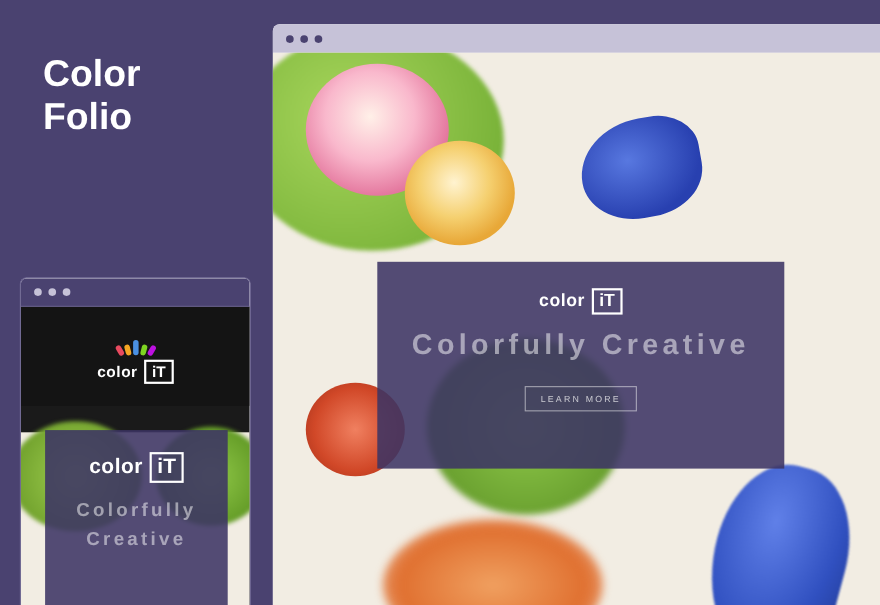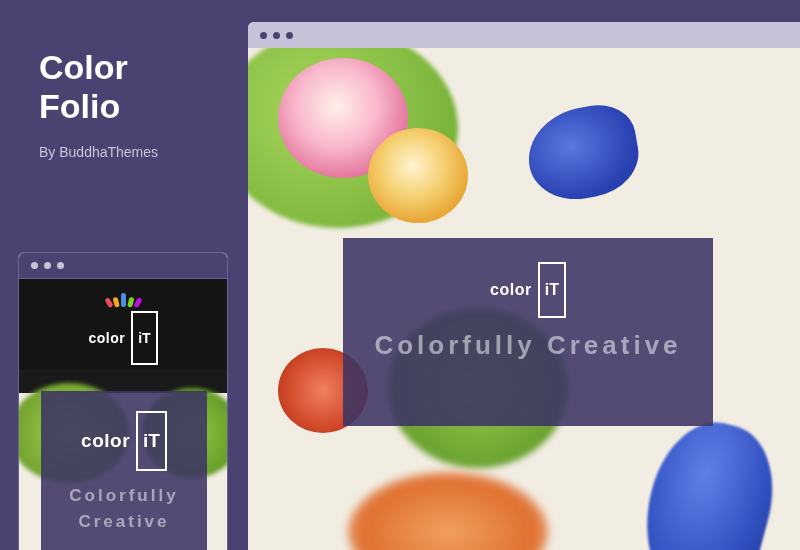--- a/index.html
+++ b/index.html
@@ -122,21 +122,21 @@
 .logo {
   display: inline-flex;
   align-items: center;
   gap: 6px;
   color: #fff;
   font-weight: 600;
 }
 .logo-text { letter-spacing: 0.5px; }
 .logo-box {
   border: 2px solid #fff;
-  padding: 17px 5px;
+  padding: 1px 5px;
   font-weight: 700;
 }
 .desktop .hero-card .logo { font-size: 16px; }
 .mobile .hero-card .logo { font-size: 19px; }
 .tagline {
   font-weight: 700;
   letter-spacing: 4px;
   color: rgba(255,255,255,0.5);
   margin-top: 12px;
 }
@@ -210,21 +210,20 @@
 .mobile-floral .mg2 { position:absolute; width:100px; height:90px; background: radial-gradient(circle,#90c848,#508818); right:-15px; top:-5px; border-radius:50%; filter:blur(2px);}
 </style>
 </head>
 <body>
 
 <div class="header-left">
   <div class="title">
     <span>Color</span><br>
     <span>Folio</span>
   </div>
-  <div class="byline">By BuddhaThemes</div>
 </div>
 
 <div class="window desktop">
   <div class="titlebar">
     <div class="tdot"></div>
     <div class="tdot"></div>
     <div class="tdot"></div>
   </div>
   <div class="content">
     <div class="floral-bg">
@@ -236,20 +235,21 @@
       <div class="blob redflower"></div>
       <div class="blob bluebird"></div>
       <div class="blob bluefeather"></div>
     </div>
     <div class="hero-card">
       <div class="logo">
         <span class="logo-text">color</span>
         <span class="logo-box">iT</span>
       </div>
       <div class="tagline">Colorfully Creative</div>
+      <div class="learn-btn">LEARN MORE</div>
     </div>
   </div>
 </div>
 
 <div class="window mobile">
   <div class="titlebar">
     <div class="tdot"></div>
     <div class="tdot"></div>
     <div class="tdot"></div>
   </div>

